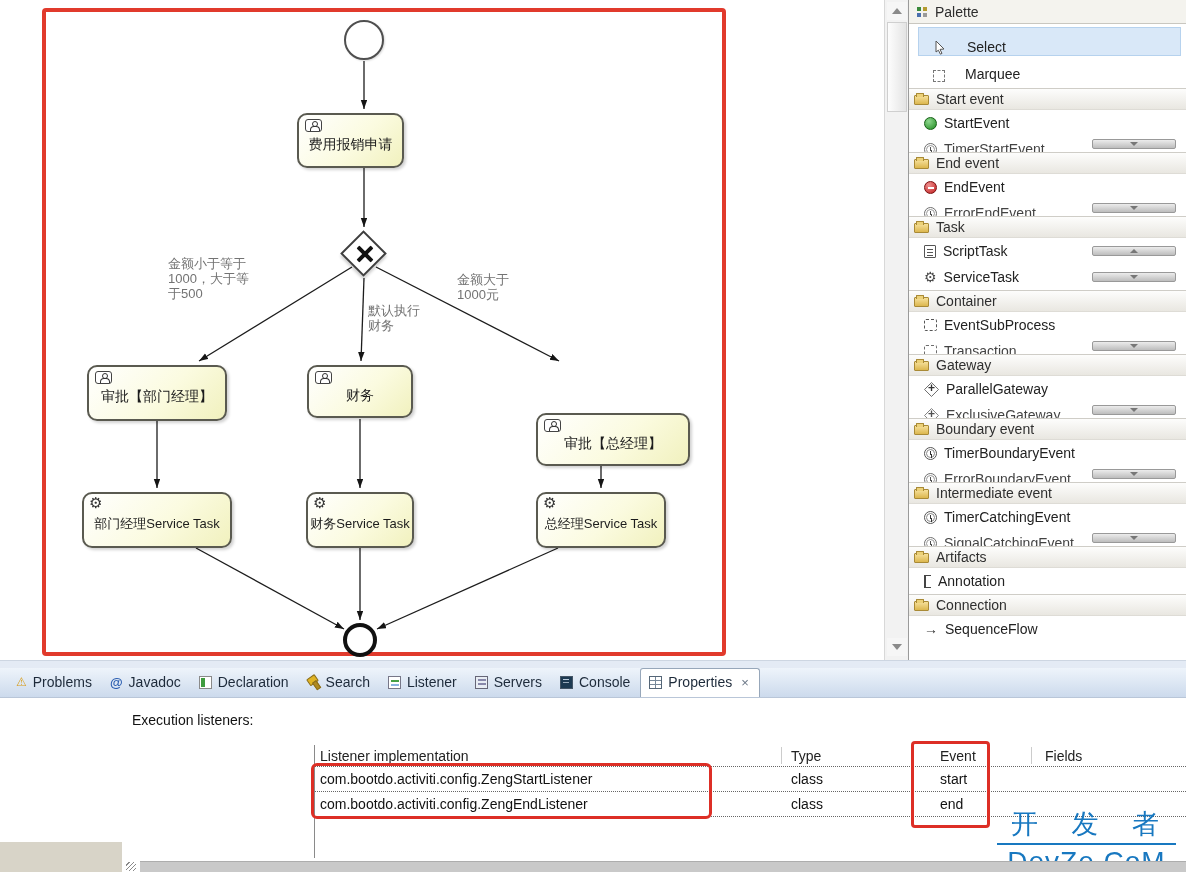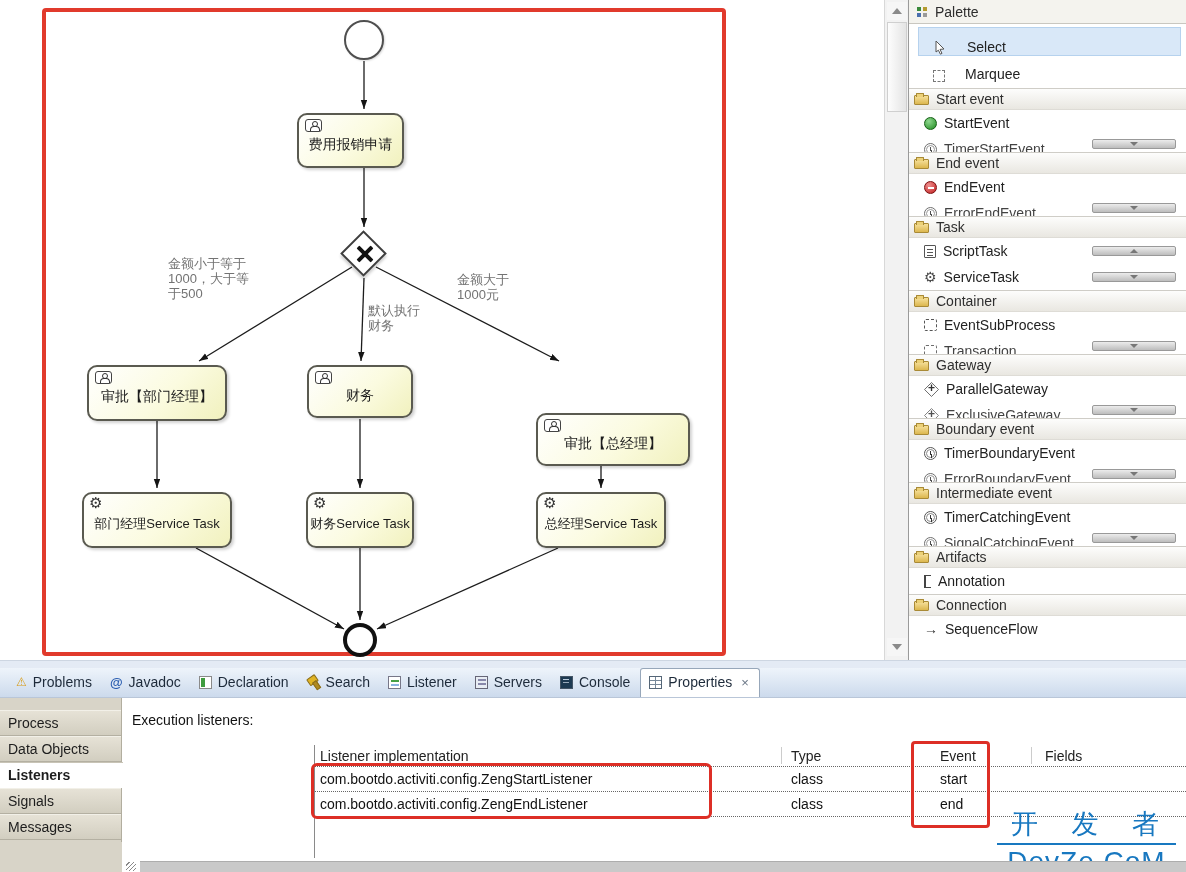--- a/index.html
+++ b/index.html
@@ -453,37 +453,20 @@
       <span>Console</span>
     </div>
     <div class="btab active">
       <span class="ticon i-properties"></span>
       <span>Properties</span>
       <span class="close">×</span>
     </div>
   </div>
 
   <div class="props">
-    <div class="side">
-      <div class="side-tab">
-          <span>Process</span>
-        </div>
-      <div class="side-tab">
-          <span>Data Objects</span>
-        </div>
-      <div class="side-tab selected">
-          <span>Listeners</span>
-        </div>
-      <div class="side-tab">
-          <span>Signals</span>
-        </div>
-      <div class="side-tab">
-          <span>Messages</span>
-        </div>
-    </div>
 
     <div class="exec-label">Execution listeners:</div>
 
     <div class="ltable">
       <div class="lt-head">
         <span class="c c-impl">Listener implementation</span>
         <span class="c c-type">Type</span>
         <span class="c c-event">Event</span>
         <span class="c c-fields">Fields</span>
         <span class="hsep" style="left:466px"></span>

